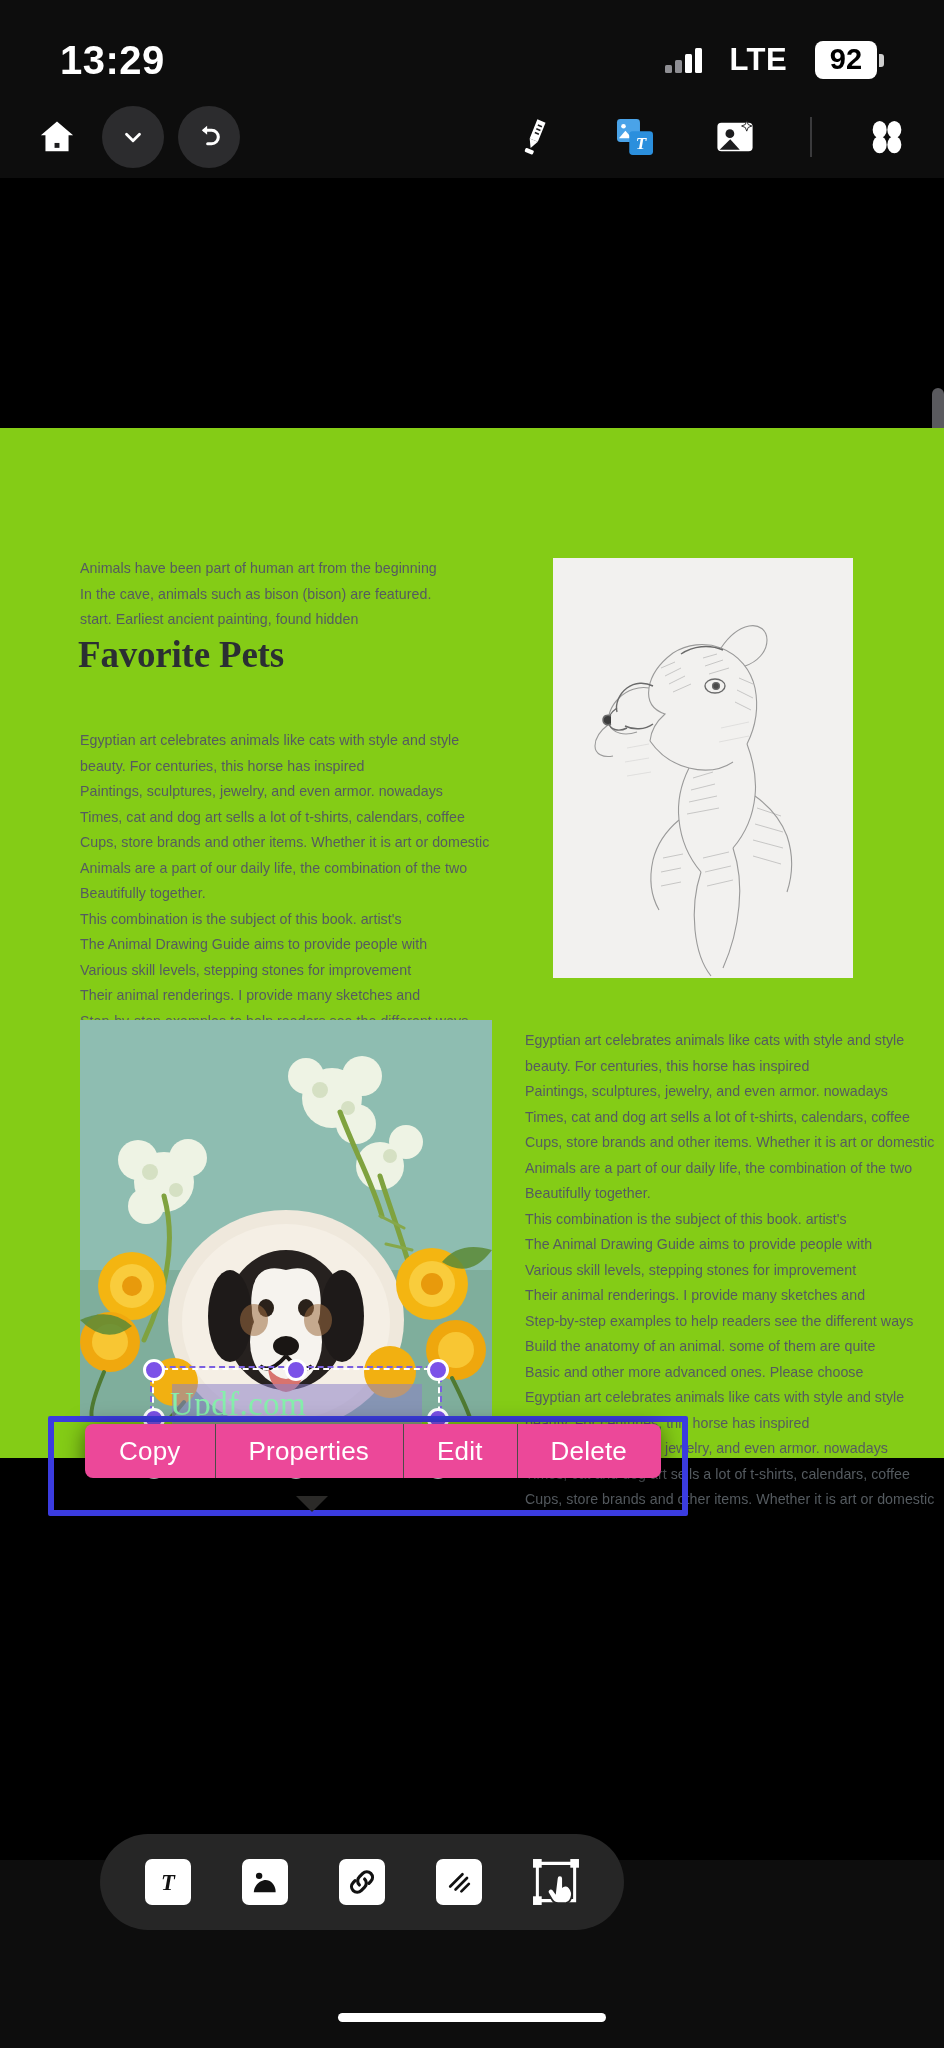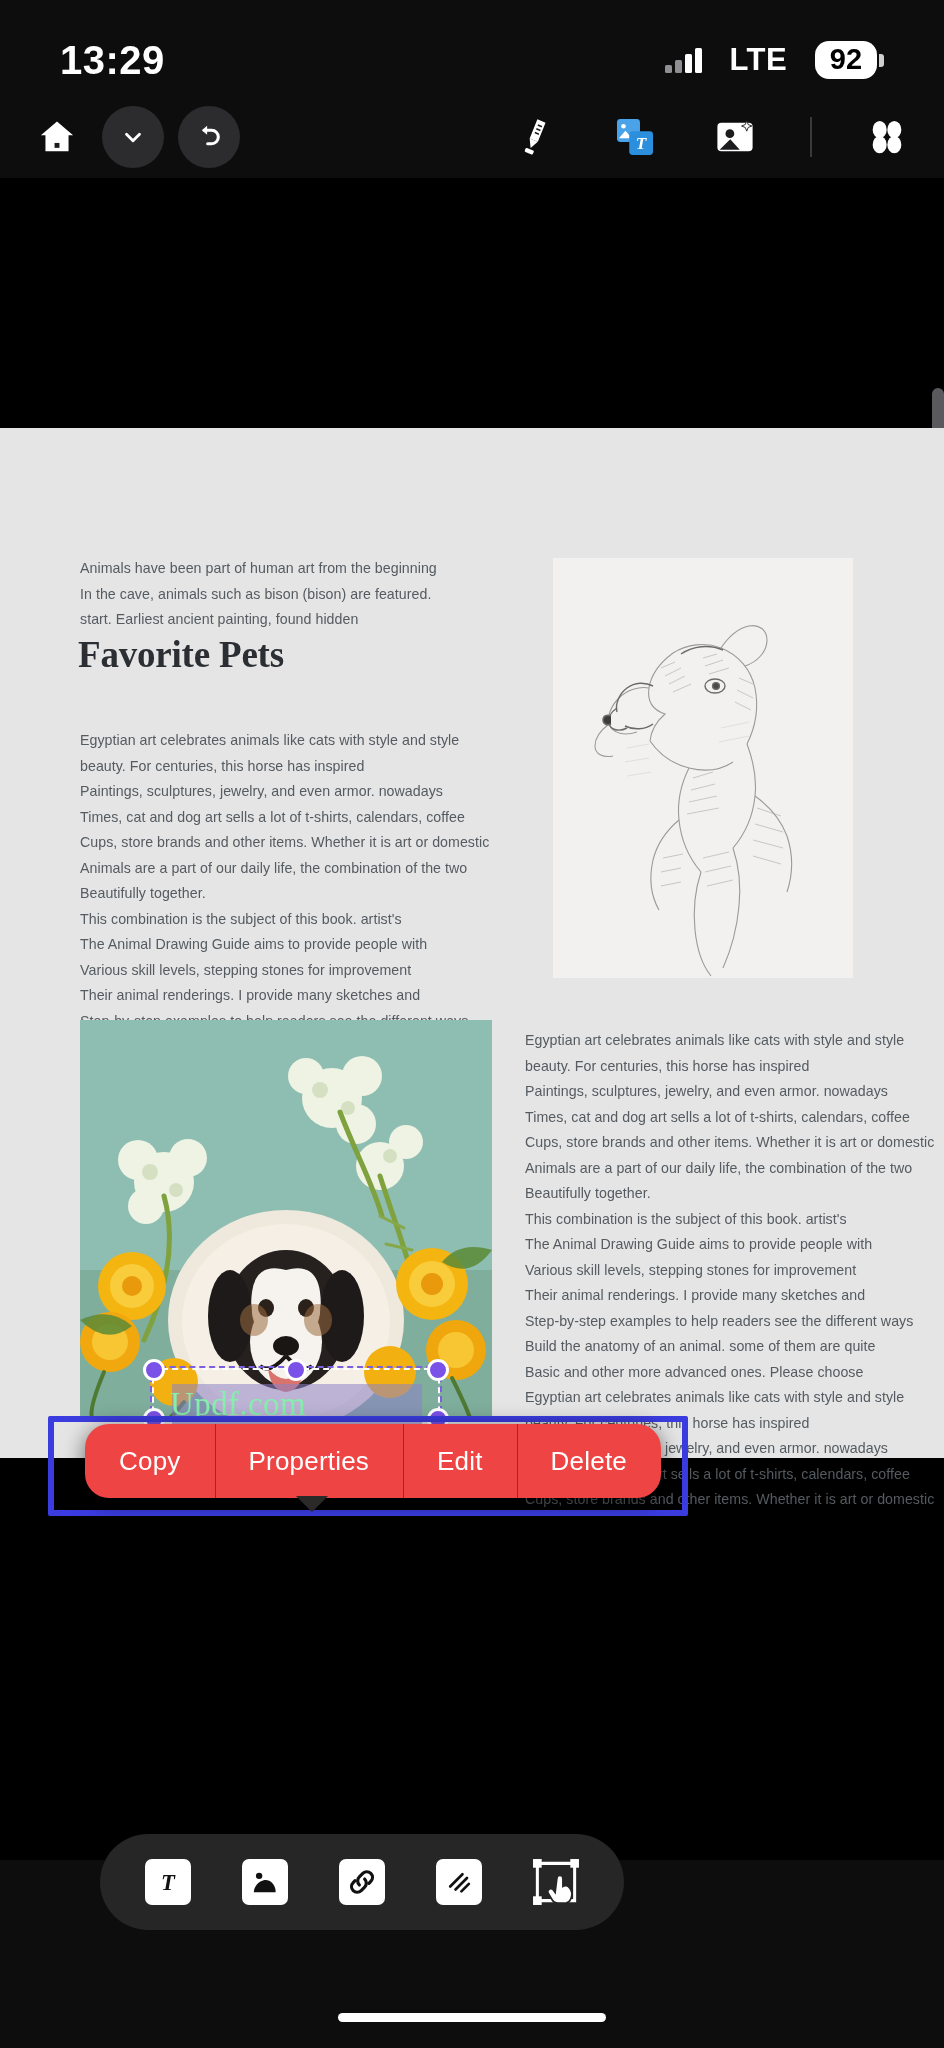--- a/index.html
+++ b/index.html
@@ -36,21 +36,21 @@
   .sig-bars i:nth-child(2) { height: 13px; background: #8e8e93; }
   .sig-bars i:nth-child(3) { height: 19px; }
   .sig-bars i:nth-child(4) { height: 25px; }
   .lte-label { color: #fff; font-size: 31px; font-weight: 600; letter-spacing: 0.4px; }
   .battery {
     display: flex; align-items: center;
   }
   .batt-body {
     background: #ffffff;
     color: #000;
-    border-radius: 14px;
+    border-radius: 8px;
     font-size: 29px;
     font-weight: 700;
     padding: 2px 10px 3px 10px;
     min-width: 62px;
     text-align: center;
     line-height: 1.15;
   }
   .batt-cap {
     width: 5px; height: 13px;
     background: #cfcfcf;
@@ -90,21 +90,21 @@
   .scroll-thumb {
     position: absolute; right: 0; top: 210px;
     width: 12px; height: 110px;
     background: #5a5a5e;
     border-radius: 6px;
   }
   .page {
     position: absolute;
     top: 250px; left: 0;
     width: 944px; height: 1030px;
-    background: #e5e5e5;
+    background: #84cc16;
   }
   .page-inner { position: relative; width: 100%; height: 100%; }
 
   
   .doc-text {
     font-family: "Liberation Sans", sans-serif;
     font-size: 14.2px;
     line-height: 25.5px;
     color: #555b60;
     letter-spacing: 0.05px;
@@ -200,25 +200,25 @@
     left: 48px; top: 1416px;
     width: 640px; height: 100px;
     border: 6px solid #3b3ce0;
     border-radius: 2px;
   }
 
   
   .ctx-menu {
     position: absolute;
     left: 85px; top: 1424px;
-    height: 74px;
+    height: 54px;
     display: flex;
     align-items: stretch;
-    background: #ef4444;
-    border-radius: 24px;
+    background: #ec4899;
+    border-radius: 8px;
     box-shadow: 0 4px 22px rgba(0,0,0,0.55);
     overflow: visible;
   }
   .ctx-item {
     display: flex; align-items: center; justify-content: center;
     padding: 0 34px;
     color: #ffffff;
     font-size: 26px;
     letter-spacing: 0.2px;
     position: relative;

